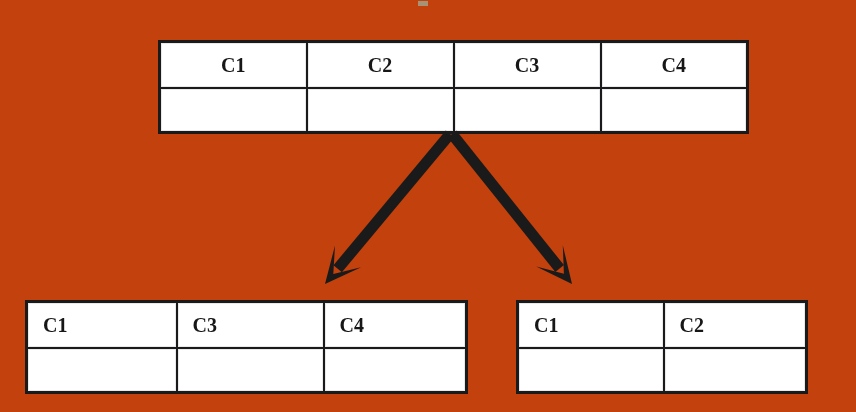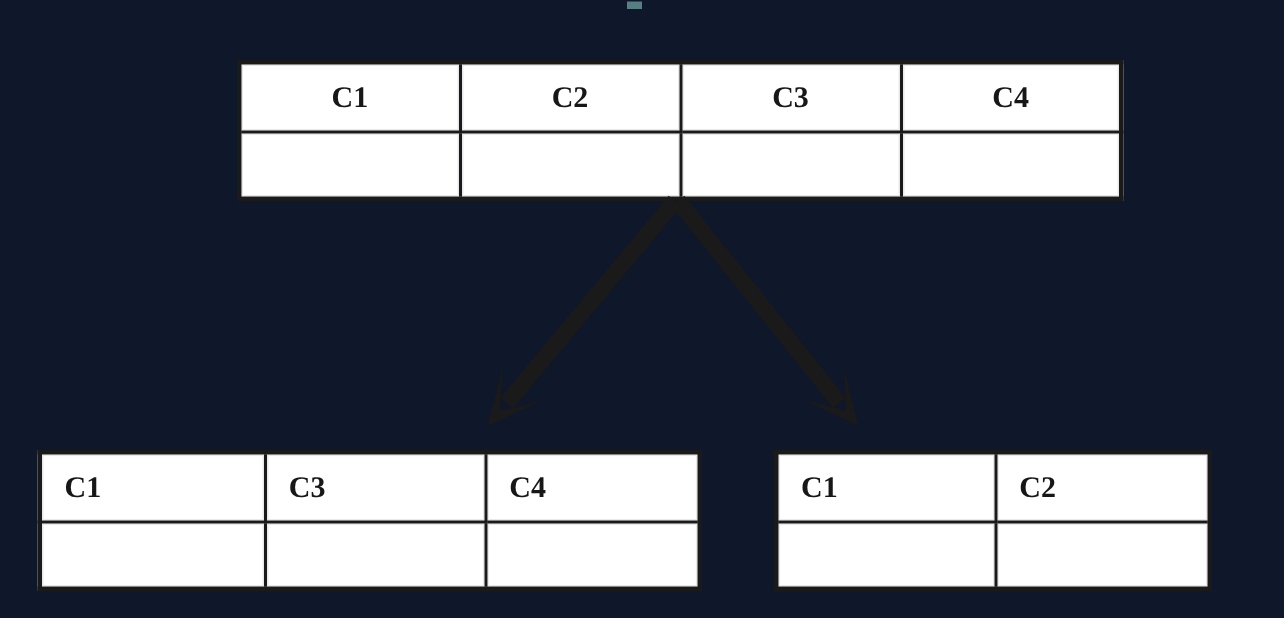--- a/index.html
+++ b/index.html
@@ -7,21 +7,21 @@
     padding: 0;
     background: #ffffff;
   }
   body {
     font-family: "Liberation Serif", serif;
   }
   #canvas {
     position: relative;
     width: 856px;
     height: 412px;
-    background: #0f172a;
+    background: #c2410c;
     overflow: hidden;
   }
   .schema-table {
     position: absolute;
     border-collapse: collapse;
     table-layout: fixed;
     background: #ffffff;
     box-sizing: border-box;
     border: 3px solid #1a1a1a;
   }

